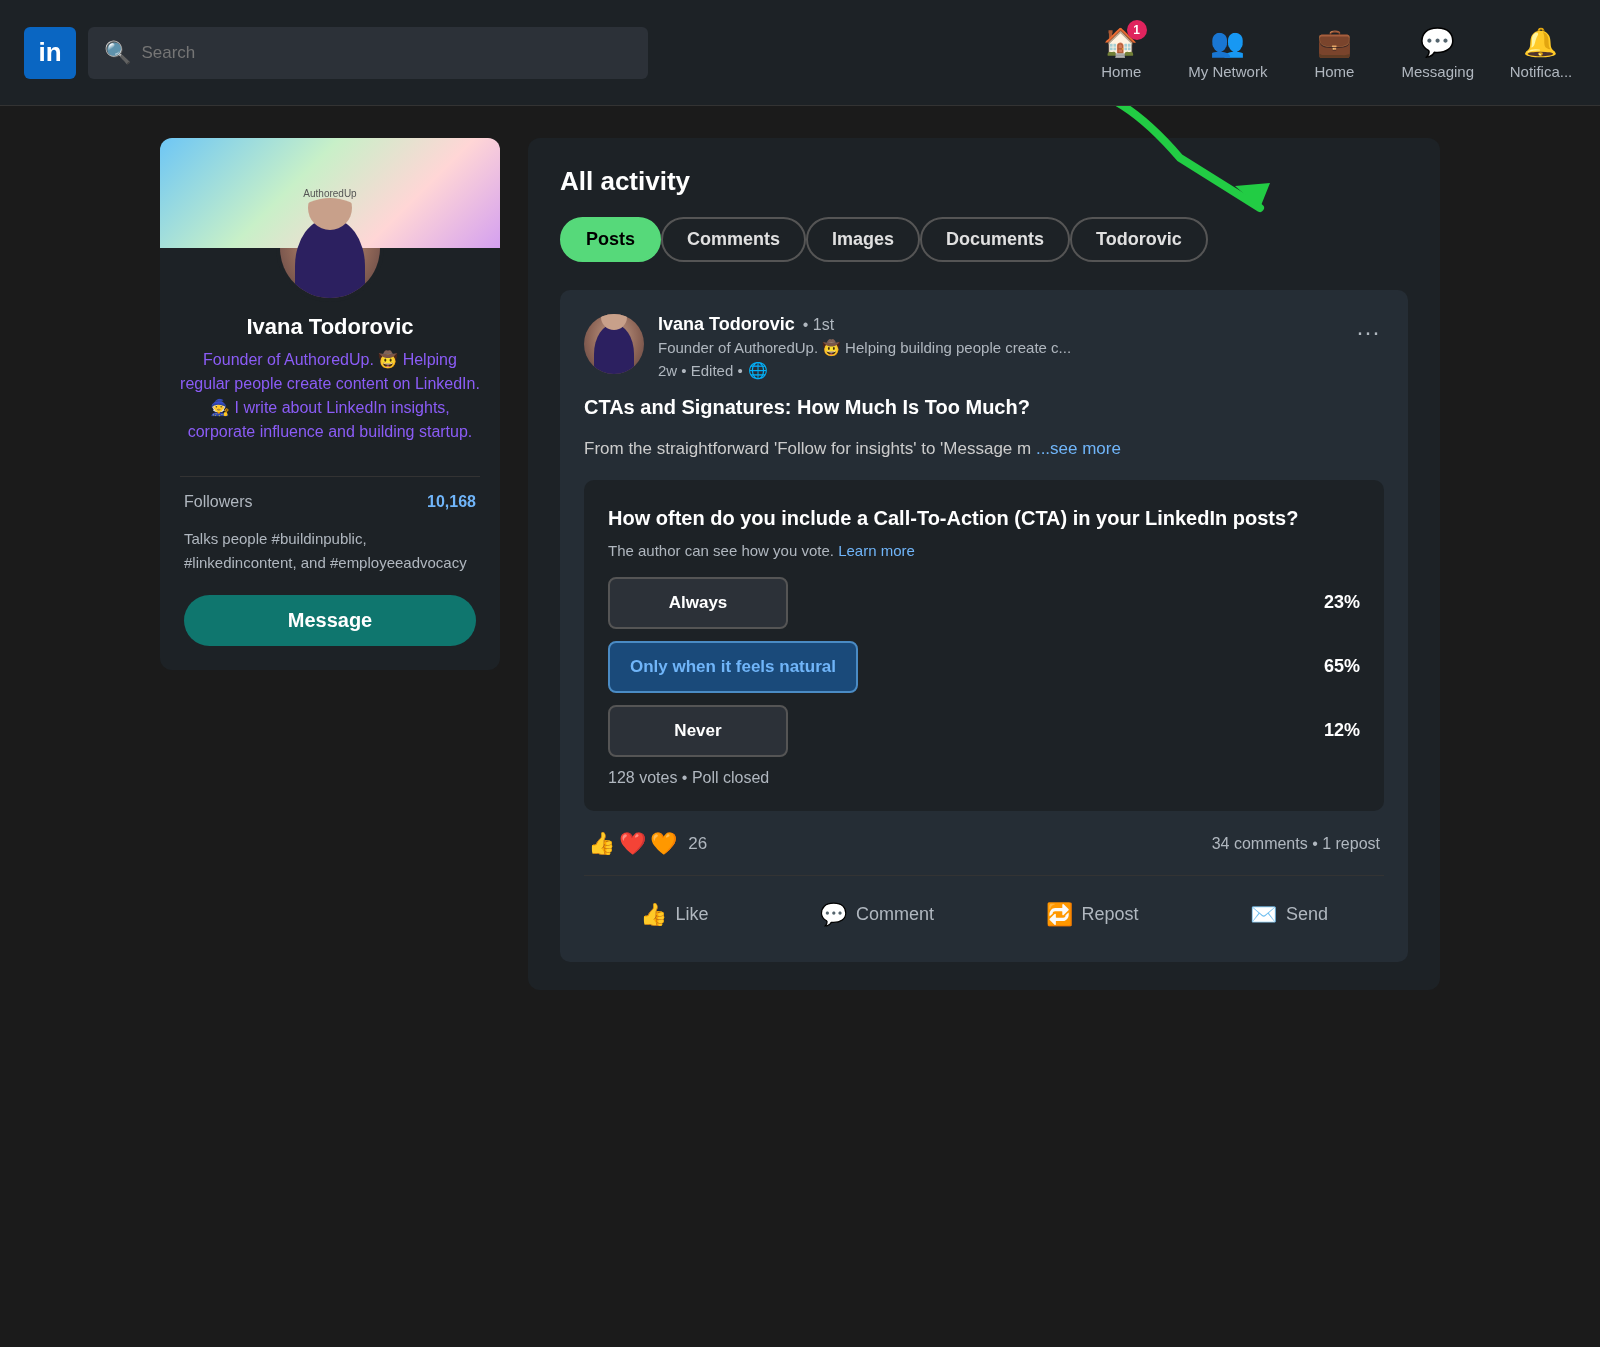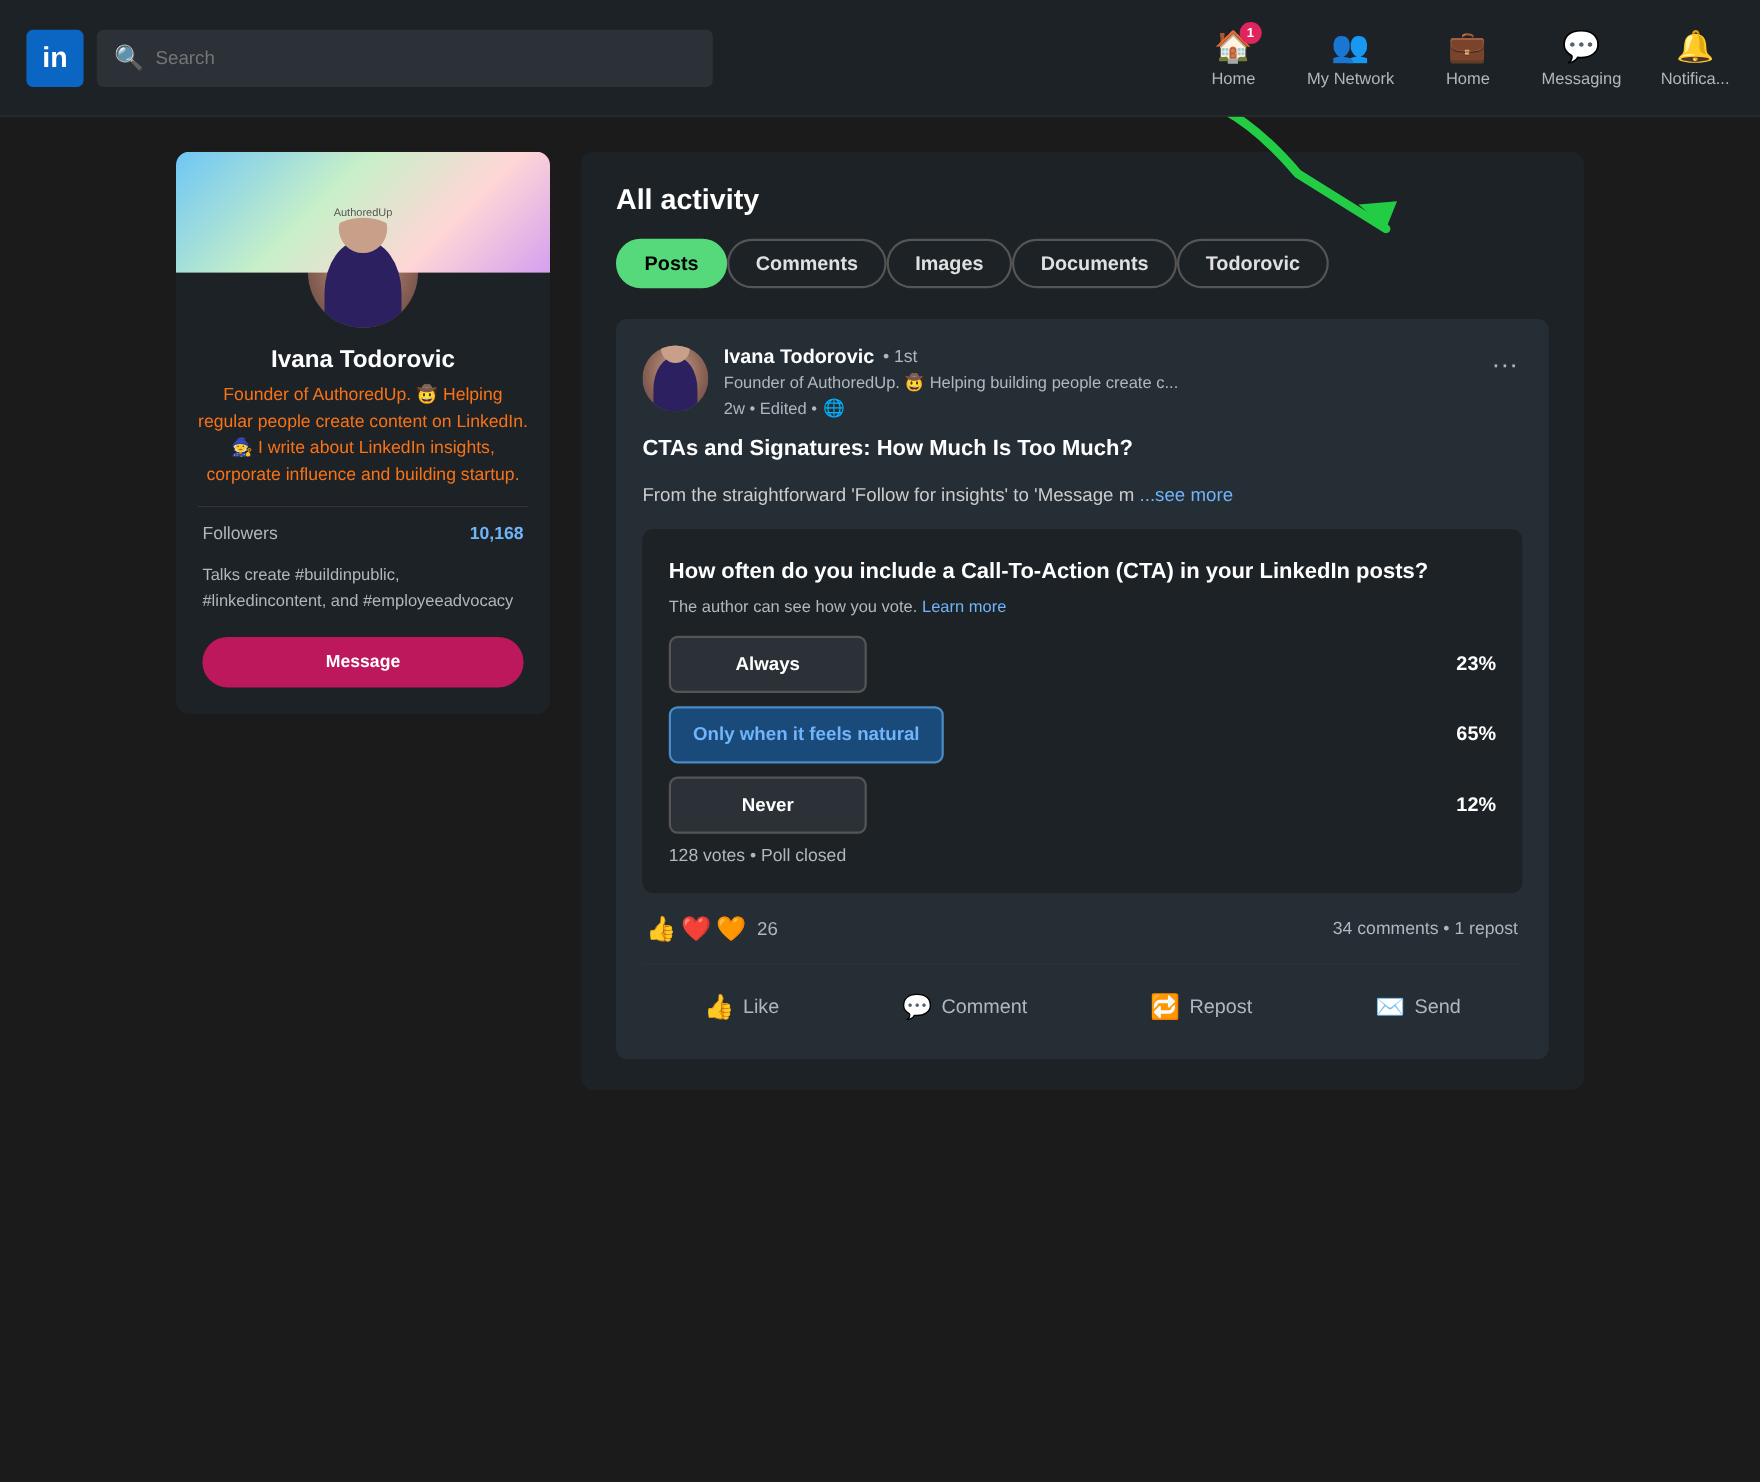--- a/index.html
+++ b/index.html
@@ -180,24 +180,24 @@
       text-align: center;
       font-size: 22px;
       font-weight: 700;
       color: #fff;
       margin-bottom: 8px;
       padding: 0 20px;
     }
     .profile-bio {
       text-align: center;
       font-size: 16px;
-      color: #f97316;
+      color: #8b5cf6;
       padding: 0 20px;
       line-height: 1.5;
-      margin-bottom: 16px;
+      margin-bottom: 32px;
     }
     .profile-divider {
       border: none;
       border-top: 1px solid #333;
       margin: 16px 20px;
     }
     .profile-stats {
       display: flex;
       justify-content: space-between;
       padding: 0 24px;
@@ -208,26 +208,26 @@
     .profile-tags {
       padding: 0 24px;
       font-size: 15px;
       color: #b0b7bf;
       line-height: 1.6;
       margin-bottom: 20px;
     }
     .message-btn {
       display: block;
       margin: 0 24px;
-      background: #be185d;
+      background: #0f766e;
       color: #fff;
       border: none;
       border-radius: 30px;
       padding: 14px;
-      font-size: 16px;
+      font-size: 20px;
       font-weight: 600;
       text-align: center;
       cursor: pointer;
       width: calc(100% - 48px);
     }
 
     
     .main-content {
       flex: 1;
     }
@@ -522,21 +522,21 @@
           </div>
         </div>
       </div>
       <div class="profile-name">Ivana Todorovic</div>
       <div class="profile-bio">Founder of AuthoredUp. 🤠 Helping regular people create content on LinkedIn. 🧙 I write about LinkedIn insights, corporate influence and building startup.</div>
       <hr class="profile-divider">
       <div class="profile-stats">
         <span class="stat-label">Followers</span>
         <span class="stat-value">10,168</span>
       </div>
-      <div class="profile-tags">Talks create #buildinpublic, #linkedincontent, and #employeeadvocacy</div>
+      <div class="profile-tags">Talks people #buildinpublic, #linkedincontent, and #employeeadvocacy</div>
       <button class="message-btn">Message</button>
     </div>
   </aside>
 
   <main class="main-content">
     <div class="activity-card">
 
       <div class="arrow-container">
         <svg class="green-arrow" viewBox="0 0 220 140" fill="none" xmlns="http://www.w3.org/2000/svg">
           <path d="M10 10 Q60 10 120 80 L200 130" stroke="#22cc44" stroke-width="8" fill="none" stroke-linecap="round"></path>

